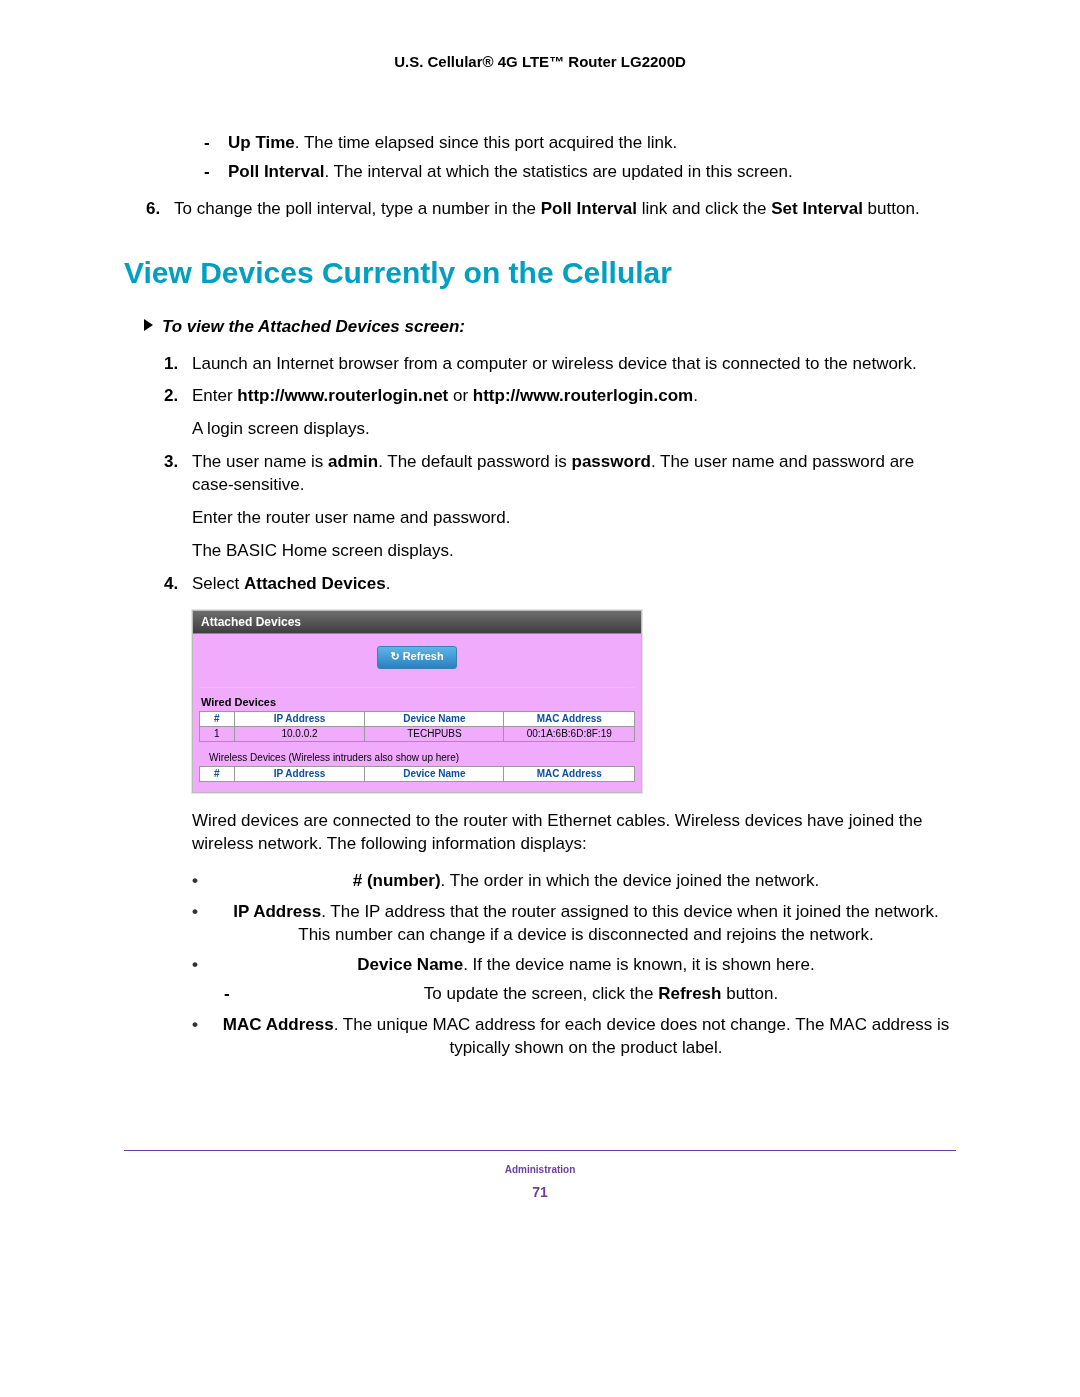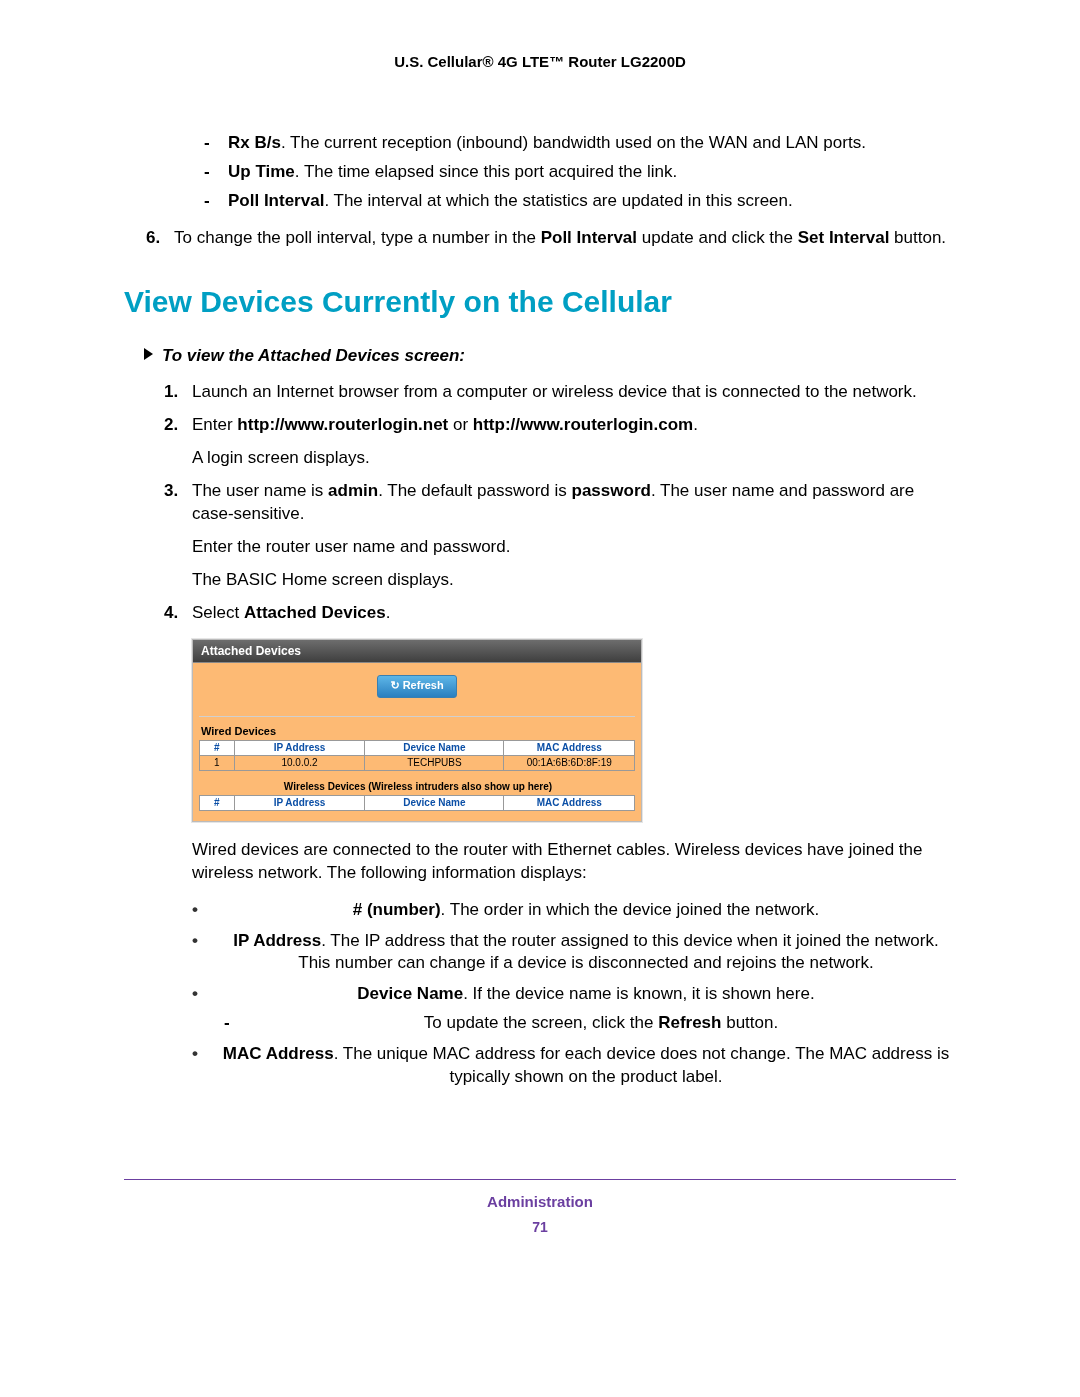--- a/index.html
+++ b/index.html
@@ -109,21 +109,21 @@
   }
   .panel-title {
     background: linear-gradient(#6d6d6d, #3f3f3f);
     color: #fff;
     font-weight: bold;
     padding: 4px 8px;
     border-bottom: 1px solid #888;
     font-size: 12px;
   }
   .panel-body {
-    background: #fdba74;
+    background: #f0abfc;
     padding: 6px 6px 10px 6px;
   }
   .refresh-row {
     text-align: center;
     padding: 6px 0 18px 0;
     border-bottom: 1px solid #d0d0d0;
     margin-bottom: 8px;
   }
   .refresh-btn {
     display: inline-block;
@@ -148,21 +148,21 @@
   }
   table.dev th, table.dev td {
     border: 1px solid #999;
     padding: 1px 4px;
   }
   table.dev th {
     color: #0b4fa6;
     font-weight: bold;
     background: #fff;
   }
-  .wl-note { font-size: 10px; margin: 10px 0 2px 2px; font-weight: bold; text-align: center; }
+  .wl-note { font-size: 10px; margin: 10px 0 2px 10px; font-weight: normal; }
 
   .after-panel { margin-left: 68px; margin-bottom: 14px; }
 
   .bullet-list {
     list-style: none;
     margin: 0 0 10px 68px;
     padding: 0;
   }
   .bullet-list > li {
     position: relative;
@@ -197,54 +197,51 @@
     border: none;
     border-top: 1px solid #6b3fa0;
     margin: 90px 0 12px 0;
   }
   .footer {
     text-align: center;
   }
   .footer .adm {
     color: #6b3fa0;
     font-weight: bold;
-    font-size: 15px;
+    font-size: 10px;
     margin-bottom: 6px;
   }
   .footer .pg {
     color: #6b3fa0;
     font-weight: bold;
     font-size: 14px;
   }
 
   b { font-weight: bold; }
 </style>
 </head>
 <body>
 
 <div class="page">
 
   <div class="doc-header">U.S. Cellular® 4G LTE™ Router LG2200D</div>
 
   <div class="list-6">
     <ul class="dash-list">
-      <li>
-        <b>Rx B/s</b><span>. The current reception (inbound) bandwidth used on the WAN and LAN ports.</span>
-      </li>
       <li>
         <b>Up Time</b><span>. The time elapsed since this port acquired the link.</span>
       </li>
       <li>
         <b>Poll Interval</b><span>. The interval at which the statistics are updated in this screen.</span>
       </li>
     </ul>
     <div class="num6">
       <span class="n">6.</span>
       <span>
-        <span>To change the poll interval, type a number in the </span><b>Poll Interval</b><span> update and click the </span><b>Set Interval</b><span> button.</span>
+        <span>To change the poll interval, type a number in the </span><b>Poll Interval</b><span> link and click the </span><b>Set Interval</b><span> button.</span>
       </span>
     </div>
   </div>
 
   <div class="section-heading">View Devices Currently on the Cellular</div>
 
 
   <div class="arrow-line">
     <span class="arrow"></span><span>To view the Attached Devices screen:</span>
   </div>

